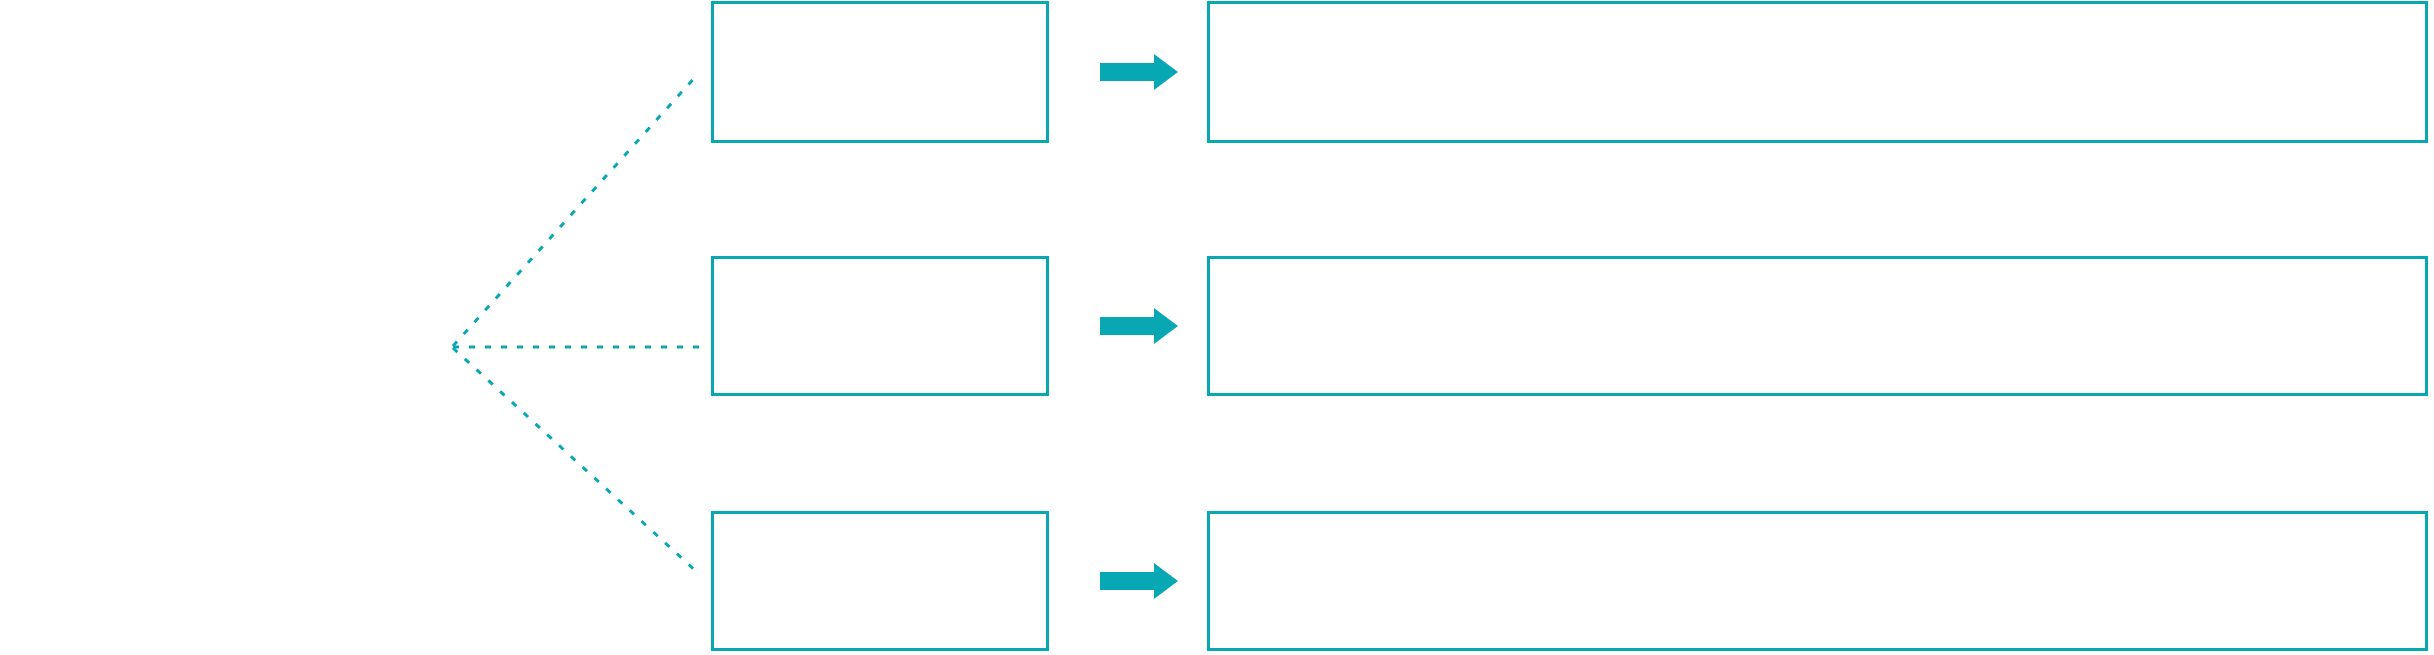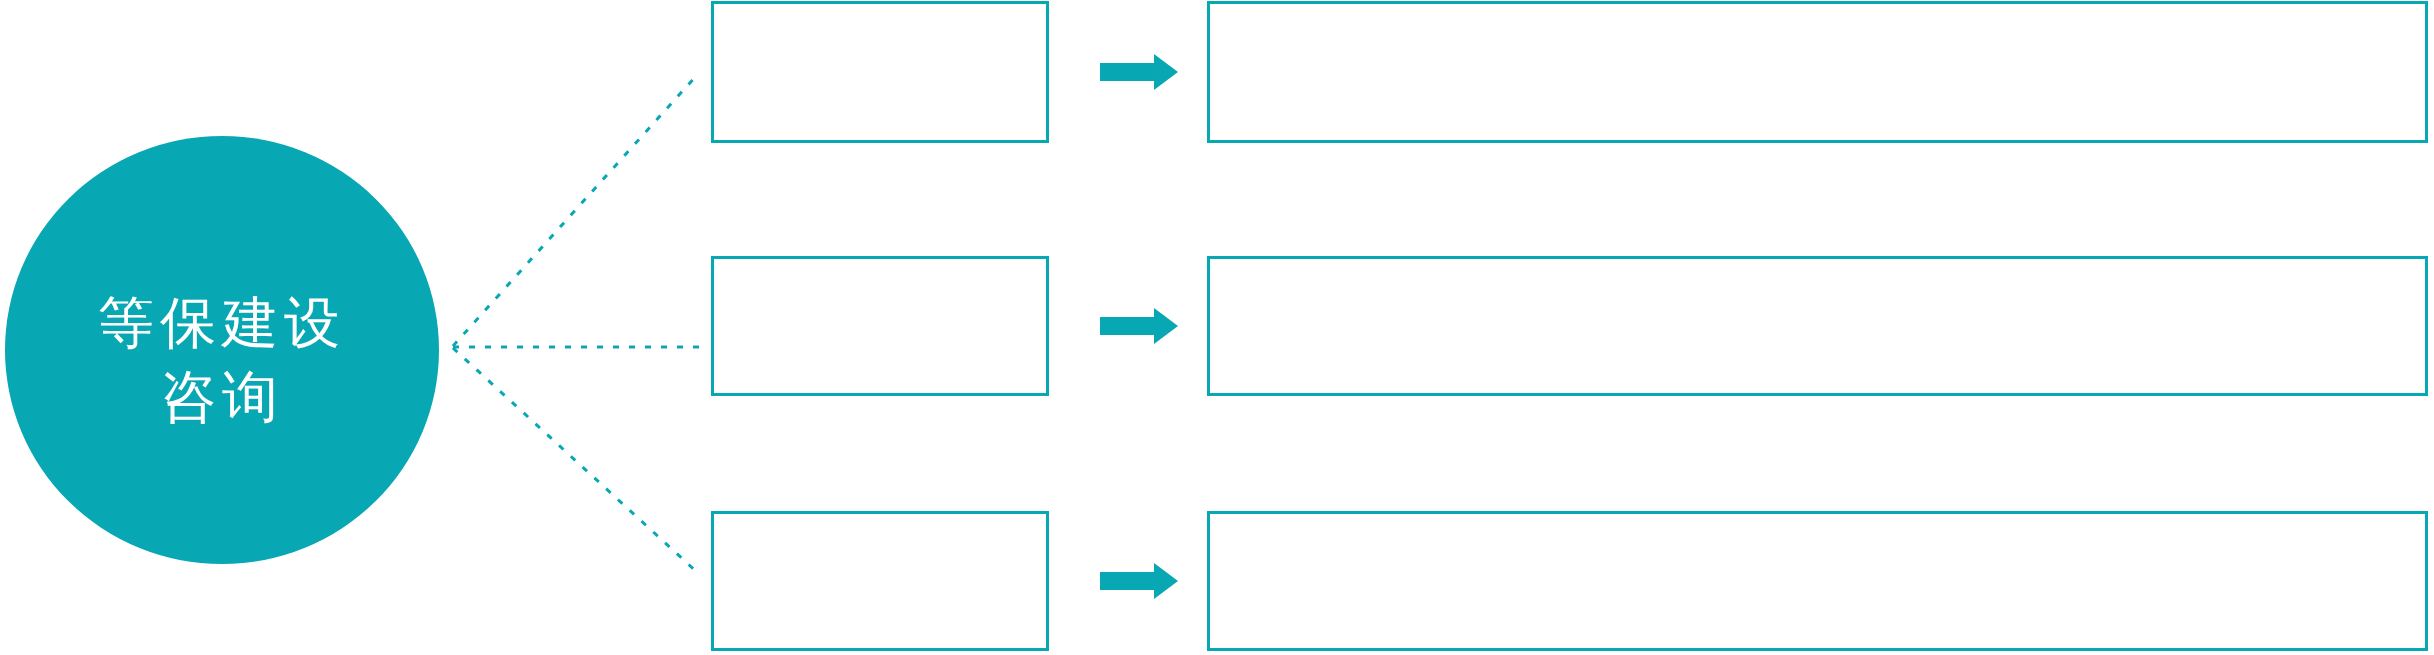--- a/index.html
+++ b/index.html
@@ -91,26 +91,20 @@
 <body>
 
 <div class="canvas">
 
   <svg class="connectors" viewBox="0 0 2434 655" xmlns="http://www.w3.org/2000/svg" aria-hidden="true">
     <line x1="453" y1="346" x2="697" y2="75"></line>
     <line x1="453" y1="347" x2="703" y2="347"></line>
     <line x1="453" y1="348" x2="699" y2="574"></line>
   </svg>
 
-  <div class="topic-circle">
-    <div class="line-wrap">
-      <div class="line">等保建设</div>
-      <div class="line">咨询</div>
-    </div>
-  </div>
 
   <div class="shape-box small-box row1-box">
     <span></span>
   </div>
   <svg class="block-arrow row1-arrow" viewBox="0 0 78 36" xmlns="http://www.w3.org/2000/svg" aria-hidden="true">
     <polygon points="0,9 54,9 54,0 78,18 54,36 54,27 0,27"></polygon>
   </svg>
   <div class="shape-box large-box row1-box">
     <span></span>
   </div>

